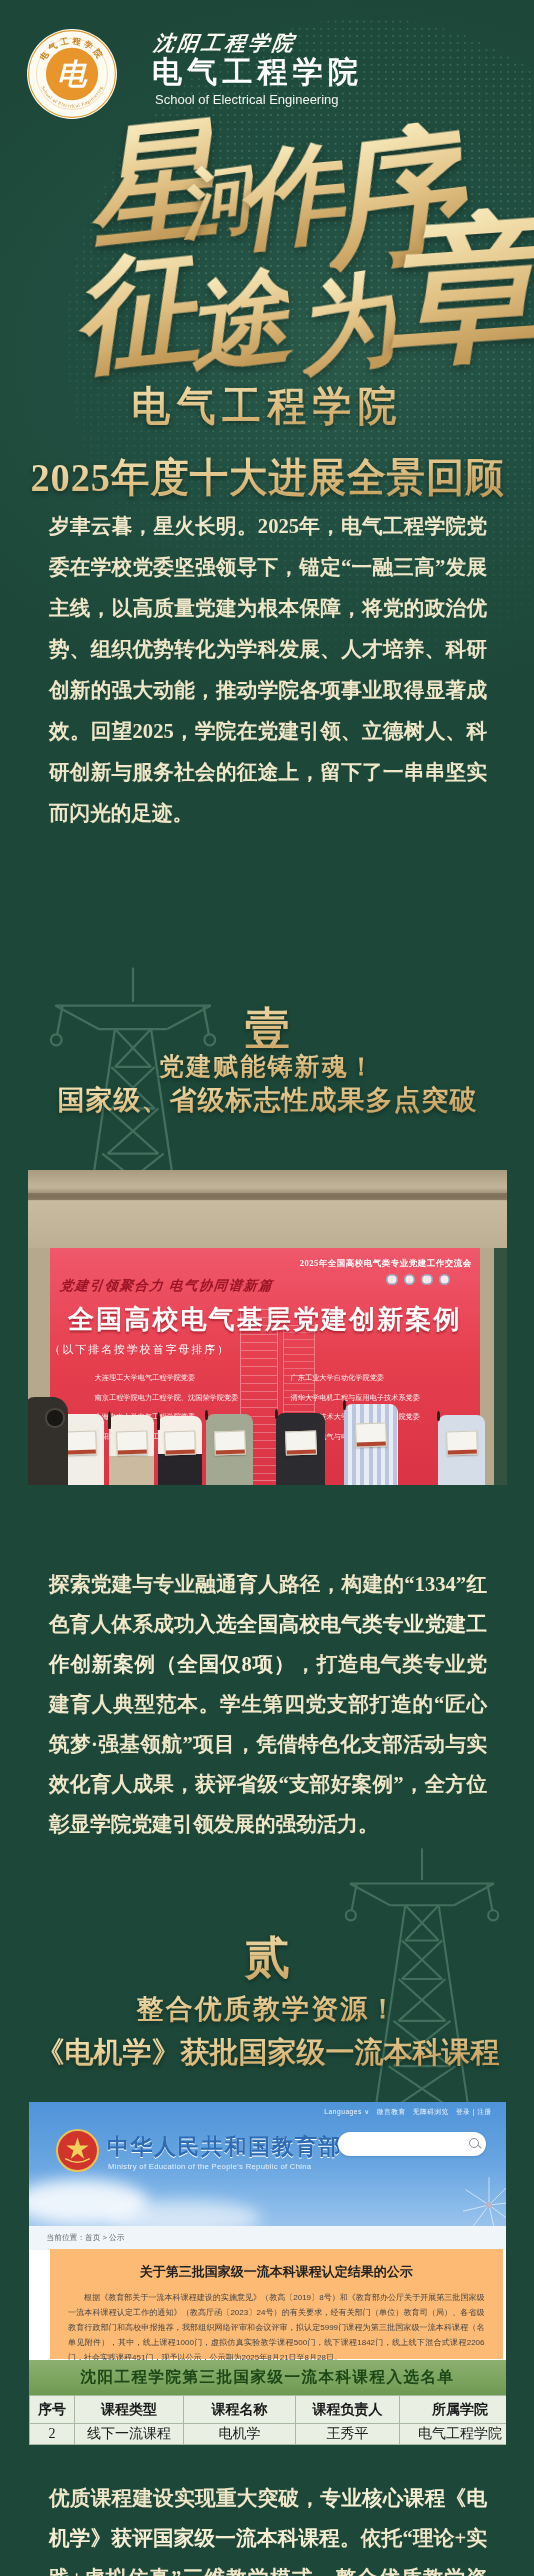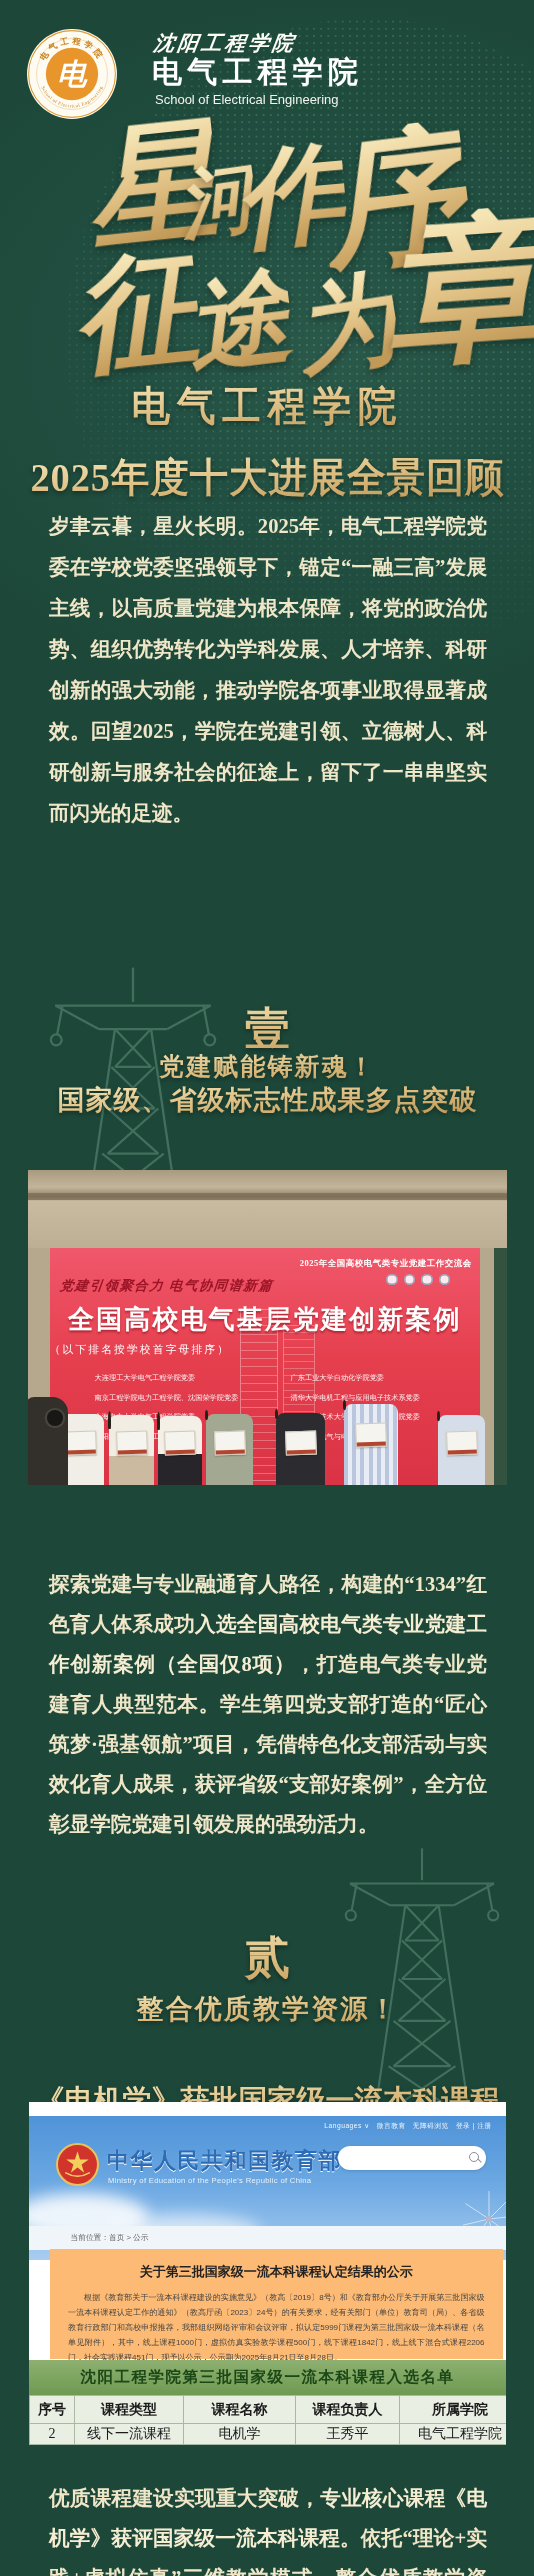--- a/index.html
+++ b/index.html
@@ -45,21 +45,21 @@
         letter-spacing:7.2px;z-index:2;transform:scaleX(.94);}
   .main-title2{position:absolute;left:0;right:0;top:450px;text-align:center;font-size:40px;font-weight:700;
         letter-spacing:1px;z-index:2;transform:scaleX(.96);}
   .bodytxt{position:absolute;left:49px;right:48px;font-size:20.6px;line-height:40px;color:#f0e7c9;
         text-align:justify;font-weight:600;z-index:2;margin:0;}
   .intro{top:506px;line-height:41px;}
   .bold-seg{font-weight:800;color:#f6eed3;}
   .chap-num{position:absolute;left:0;right:0;text-align:center;font-size:45px;font-weight:700;z-index:2;}
   .chap-t{position:absolute;left:0;right:0;text-align:center;font-weight:700;z-index:2;}
   .n1{top:999px;} .t1a{top:1050px;font-size:25px;letter-spacing:2.1px;} .t1b{top:1082px;font-size:27px;letter-spacing:1px;}
-  .n2{top:1928px;} .t2a{top:1991px;font-size:27px;letter-spacing:2.1px;} .t2b{top:2033px;font-size:29px;margin-top:48px;}
+  .n2{top:1928px;} .t2a{top:1991px;font-size:27px;letter-spacing:2.1px;} .t2b{top:2033px;font-size:29px;}
   .body1{top:1564px;} .body2{top:2478px;}
   
   .photo{position:absolute;z-index:3;overflow:hidden;}
   .photo1{left:28px;top:1170px;width:479px;height:315px;background:#b6a88d;}
   .p1-cornice{position:absolute;left:0;top:0;width:100%;height:78px;
         background:linear-gradient(180deg,#a99b80 0%,#c3b59a 22%,#8f8168 34%,#c8bb9f 40%,#bdaf93 100%);}
   .p1-ledge{position:absolute;left:0;top:23px;width:100%;height:7.2px;background:#776a52;opacity:.7;}
   .p1-screen{position:absolute;left:21.6px;right:27px;top:78px;bottom:0;
         background:linear-gradient(180deg,#f0586b 0%,#e6404f 45%,#d93345 100%);}
   .p1-strip{position:absolute;right:0;top:78px;bottom:0;width:13.4px;background:#33523f;}
@@ -101,38 +101,38 @@
   .pp7 .head{width:19.6px;height:21.6px;}
   .person .cert{bottom:30px;}
   .pp7 .cert{bottom:38px;}
   .p1-camera{position:absolute;left:-3.1px;bottom:0;width:43px;height:88px;border-radius:9.3px 15.5px 0 0;
         background:#33302c;}
   .p1-camera::after{content:"";position:absolute;right:5.2px;top:13.4px;width:15.5px;height:15.5px;border-radius:50%;
         background:#191715;box-shadow:0 0 0 2.1px #4a463f;}
   
   .photo2{left:29px;top:2102px;width:477px;height:343px;background:#fff;
         font-family:"Liberation Sans","DejaVu Sans",sans-serif;}
-  .moe-sky{position:absolute;left:0;top:14px;width:100%;height:144px;
+  .moe-sky{position:absolute;left:0;top:0;width:100%;height:144px;
         background:linear-gradient(180deg,#4f93d8 0%,#6aa7e2 45%,#a9cdf0 100%);}
   .moe-cloud{position:absolute;background:rgba(255,255,255,.85);border-radius:50%;filter:blur(7.2px);}
   .mc1{left:-15.5px;top:77px;width:134px;height:46px;}
   .mc2{left:77px;top:98px;width:155px;height:36px;opacity:.7;}
   .moe-dandelion{position:absolute;right:-14.4px;top:72px;width:62px;height:62px;opacity:.8;}
   .moe-nav{position:absolute;right:14.4px;top:6.2px;font-size:6.7px;color:#f2f7fd;letter-spacing:0.5px;}
   .moe-emblem{position:absolute;left:27px;top:27px;width:43px;height:43px;}
   .moe-cn{position:absolute;left:78px;top:30px;font-size:22px;font-weight:800;color:#2d6bb5;
         letter-spacing:1.5px;text-shadow:0 0.5px 0 #fff;}
   .moe-en{position:absolute;left:79px;top:60px;font-size:7.7px;color:#e8f1fb;letter-spacing:0.3px;}
   .moe-search{position:absolute;left:309px;top:30px;width:148px;height:24px;border-radius:12px;background:#fff;
         box-shadow:0 1px 2.6px rgba(30,70,120,.25);}
   .moe-mag{position:absolute;right:7.2px;top:5.7px;width:8.2px;height:8.2px;border:1.3px solid #8a9099;border-radius:50%;}
   .moe-mag::after{content:"";position:absolute;left:7.2px;top:7.7px;width:4.6px;height:1.3px;background:#8a9099;
         transform:rotate(45deg);}
   .moe-crumb{position:absolute;left:0;top:124px;width:100%;height:24px;background:#f0f5fa;}
-  .moe-crumb span{position:absolute;left:17.5px;top:6.7px;font-size:7.7px;color:#666;margin-left:24px;}
+  .moe-crumb span{position:absolute;left:17.5px;top:6.7px;font-size:7.7px;color:#666;}
   .moe-doc{position:absolute;left:20.6px;right:3px;top:147px;height:110px;background:#fdba74;}
   .moe-doc-title{margin:0;padding-top:14.4px;text-align:center;font-size:13px;font-weight:800;color:#222;}
   .moe-doc-body{margin:8.2px 18.5px 0;font-size:8px;line-height:15px;color:#444;text-align:justify;text-indent:2em;}
   .moe-banner{position:absolute;left:0;top:258px;width:100%;height:35px;
         background:linear-gradient(180deg,#8db070 0%,#6f9a52 100%);display:flex;align-items:center;justify-content:center;}
   .moe-banner span{font-size:15.5px;font-weight:800;color:#1c4716;letter-spacing:1.5px;
         font-family:"Liberation Serif","DejaVu Serif",serif;}
   .moe-table{position:absolute;left:0;top:293px;width:100%;height:50px;background:#e9efe3;
         border-collapse:collapse;table-layout:fixed;font-family:Liberation Serif, serif;}
   .moe-table td{border:0.5px solid #a8b8a2;text-align:center;font-size:14px;color:#1c1c1c;}

